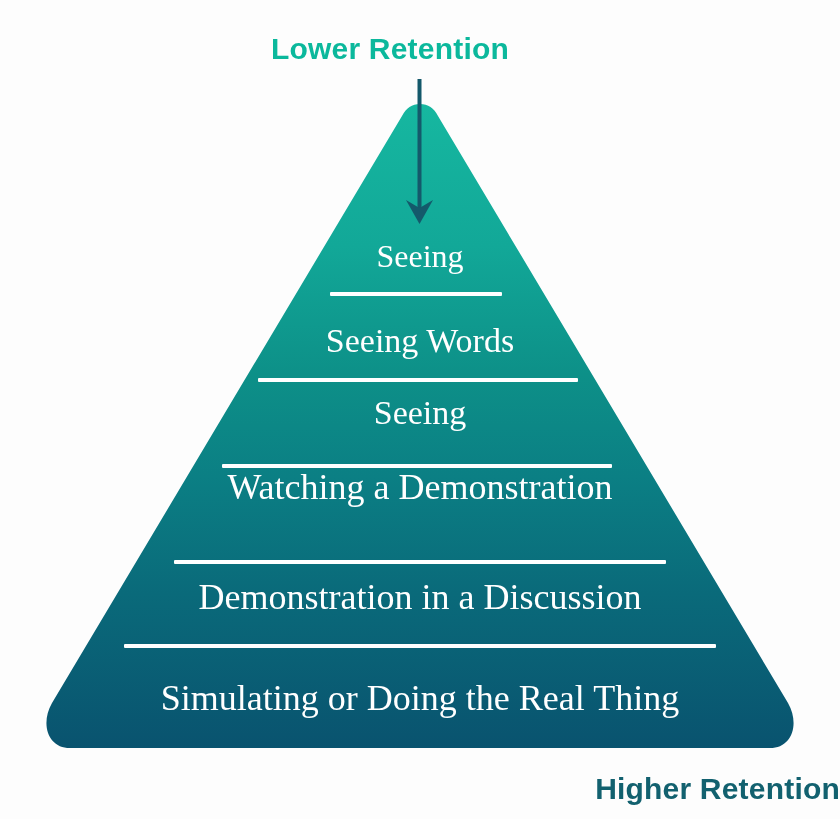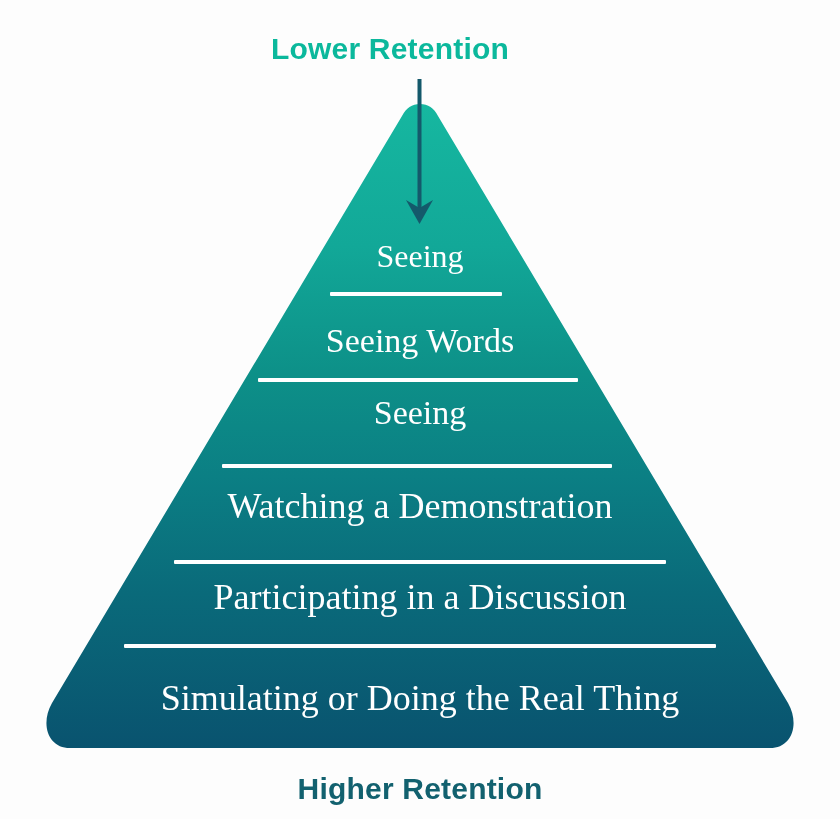--- a/index.html
+++ b/index.html
@@ -36,21 +36,21 @@
     color: #0bb89c;
     white-space: nowrap;
   }
 
   
   .bottom-label {
     position: absolute;
     left: 0;
     top: 772px;
     width: 840px;
-    text-align: center;
+    text-align: right;
     font-family: "Liberation Sans", sans-serif;
     font-weight: bold;
     font-size: 30px;
     letter-spacing: 0.2px;
     color: #12616f;
     white-space: nowrap;
   }
 
   
   #pyramid-svg {
@@ -147,27 +147,27 @@
     <div class="row" style="top:324px;">
       <span class="row-text" style="font-size:34px;">Seeing Words</span>
     </div>
     <div class="divider" style="left:258px; width:320px; top:378px;"></div>
 
     <div class="row" style="top:396px;">
       <span class="row-text" style="font-size:34px;">Seeing</span>
     </div>
     <div class="divider" style="left:222px; width:390px; top:464px;"></div>
 
-    <div class="row" style="top:488px;text-align:center;">
+    <div class="row" style="top:469px;text-align:center;">
       <span class="row-text" style="font-size:36px;">Watching a Demonstration</span>
     </div>
     <div class="divider" style="left:174px; width:492px; top:560px;"></div>
 
     <div class="row" style="top:579px;">
-      <span class="row-text" style="font-size:36px;">Participating in a Discussion</span>
+      <span class="row-text" style="font-size:36px;">Demonstration in a Discussion</span>
     </div>
     <div class="divider" style="left:124px; width:592px; top:644px;"></div>
 
     <div class="row" style="top:663px;">
       <span class="row-text" style="font-size:36px;margin-top:17px;">Simulating or Doing the Real Thing</span>
     </div>
 
   </div>
 
   <div class="bottom-label">Higher Retention</div>

